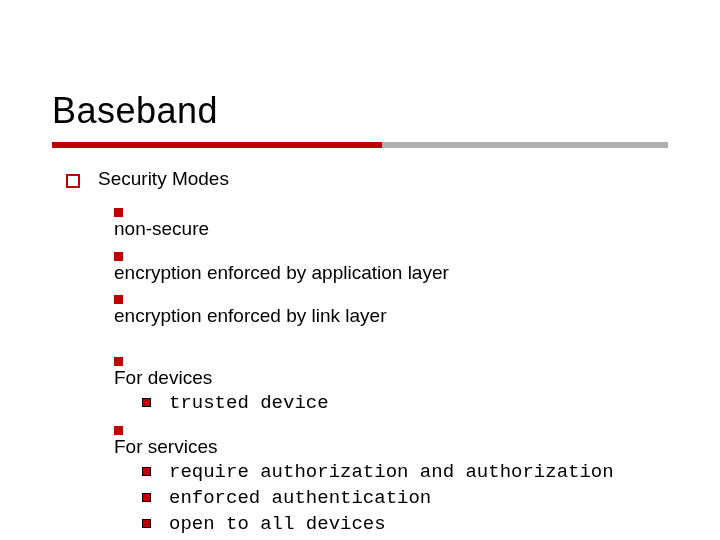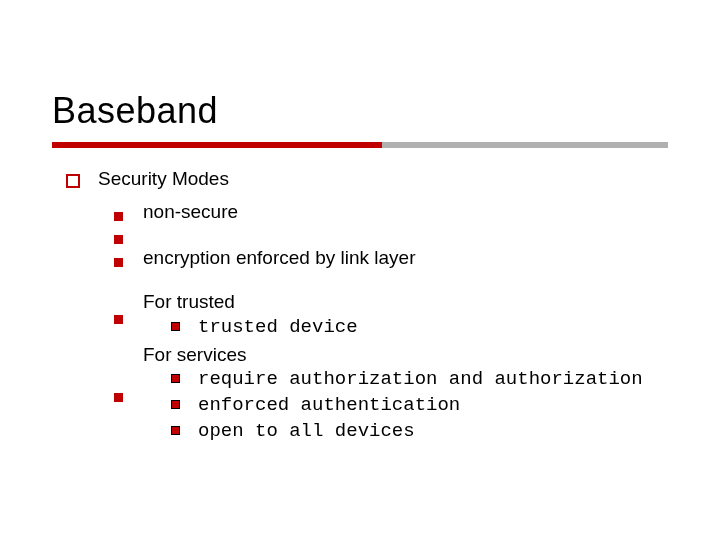--- a/index.html
+++ b/index.html
@@ -64,22 +64,23 @@
   }
   .lvl1 .text {
     font-size: 19px;
   }
   .lvl2-group {
     margin-left: 48px;
     margin-top: 4px;
   }
   .lvl2 {
     display: flex;
-    align-items: center;
+    align-items: flex-start;
     margin-bottom: 2px;
+    flex-direction: column;
   }
   .lvl2 .bullet {
     width: 9px;
     height: 9px;
     background: #c00000;
     margin-top: 8px;
     margin-right: 20px;
     flex: 0 0 auto;
   }
   .lvl2 .text {
@@ -130,32 +131,33 @@
     </div>
 
     <div class="lvl2-group">
 
       <div class="lvl2">
         <div class="bullet"></div>
         <div class="text">non-secure</div>
       </div>
       <div class="lvl2">
         <div class="bullet"></div>
+        <div class="text">encryption enforced by application layer</div>
       </div>
       <div class="lvl2">
         <div class="bullet"></div>
         <div class="text">encryption enforced by link layer</div>
       </div>
 
       <div class="gap"></div>
 
       <div class="lvl2">
         <div class="bullet"></div>
         <div class="lvl2-block">
-          <div class="text">For trusted</div>
+          <div class="text">For devices</div>
           <div class="lvl3">
             <div class="bullet"></div>
             <div class="text">trusted device</div>
           </div>
         </div>
       </div>
 
       <div class="lvl2">
         <div class="bullet"></div>
         <div class="lvl2-block">

